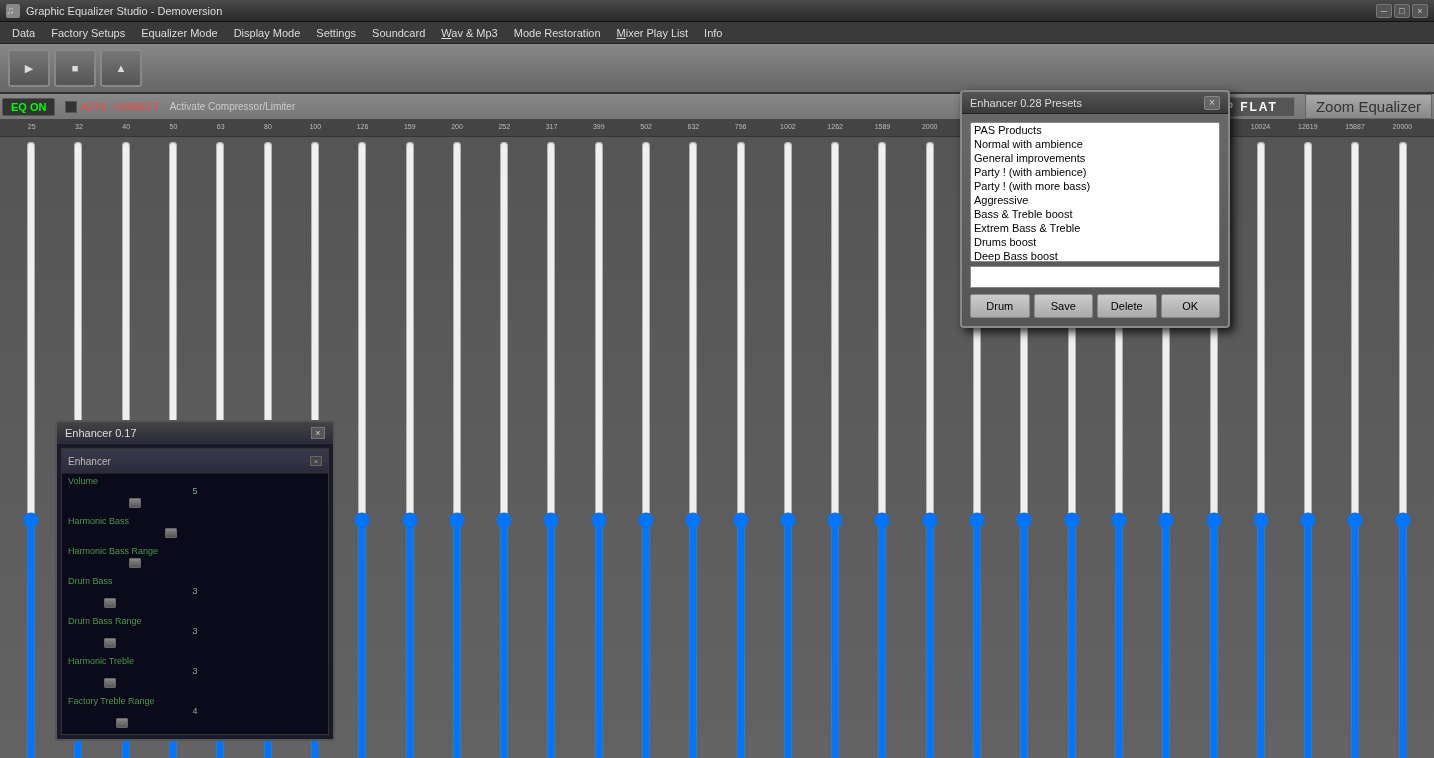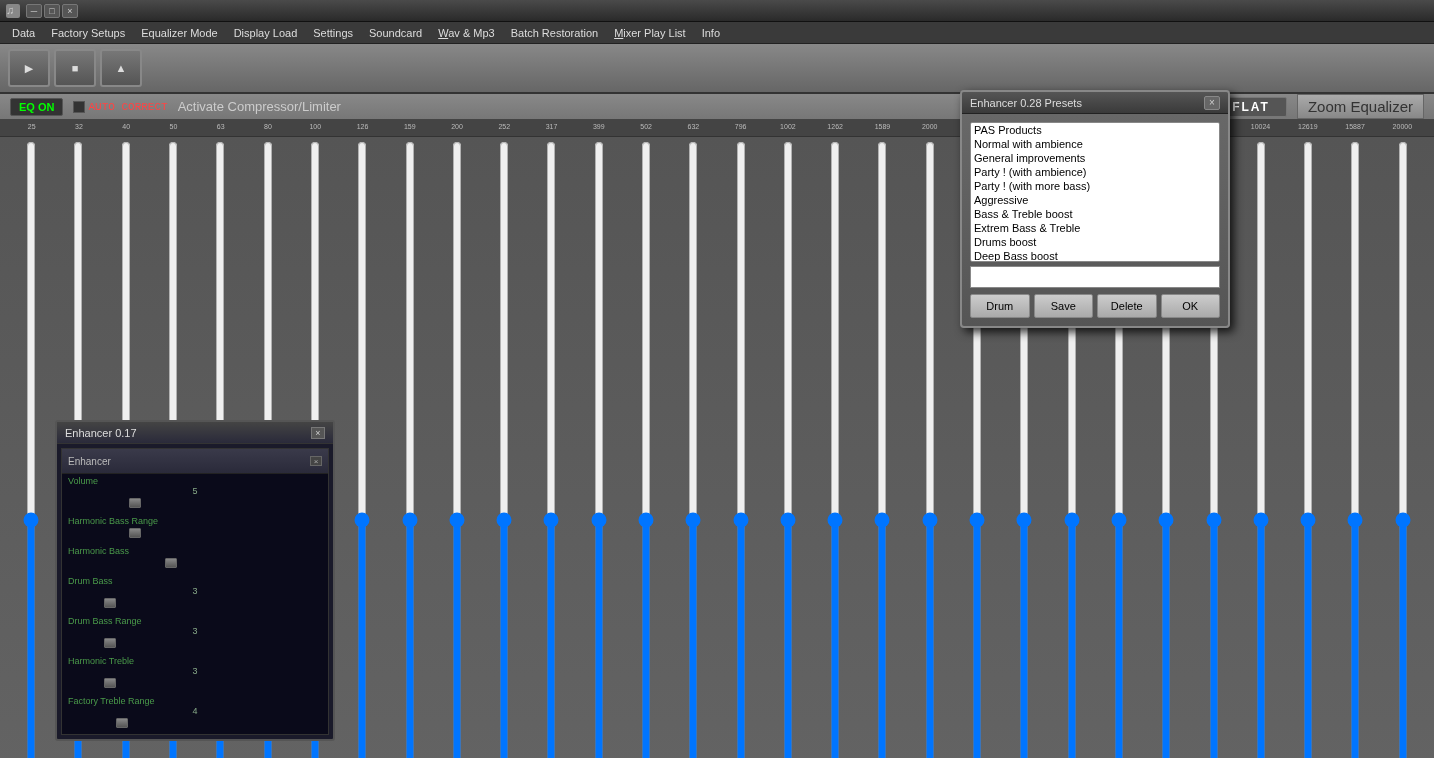--- a/index.html
+++ b/index.html
@@ -90,21 +90,21 @@
       position: relative;
       overflow: hidden;
     }
 
     
     #controls-bar {
       height: 36px;
       background: linear-gradient(to bottom, #888, #777);
       display: flex;
       align-items: center;
-      padding: 0 10px;
+      padding: 0 2px;
       gap: 10px;
     }
     #eq-on-btn {
       background: #333;
       border: 1px solid #555;
       color: #0f0;
       padding: 2px 8px;
       font-size: 11px;
       cursor: pointer;
       border-radius: 2px;
@@ -116,21 +116,21 @@
       display: flex; align-items: center; gap: 3px;
     }
     .checkbox-small {
       width: 12px; height: 12px;
       background: #333;
       border: 1px solid #555;
       cursor: pointer;
     }
     #activate-limiter {
       color: #ccc;
-      font-size: 13px;
+      font-size: 10px;
     }
     #eq-setup-flat {
       background: #555;
       border: 1px solid #777;
       color: #fff;
       font-size: 12px;
       font-weight: bold;
       padding: 2px 16px;
       cursor: pointer;
       border-radius: 2px;
@@ -380,36 +380,37 @@
       flex: 1;
       display: flex;
       flex-direction: column;
     }
   </style>
 </head>
 <body>
 
 <div id="titlebar">
   <div class="app-icon">♫</div>
+  <span class="title">Graphic Equalizer Studio - Demoversion</span>
   <div class="win-btns">
     <div class="win-btn">─</div>
     <div class="win-btn">□</div>
     <div class="win-btn">×</div>
   </div>
 </div>
 
 <div id="menubar">
   <div class="menu-item">Data</div>
   <div class="menu-item">Factory Setups</div>
   <div class="menu-item">Equalizer Mode</div>
-  <div class="menu-item">Display Load</div>
+  <div class="menu-item">Display Mode</div>
   <div class="menu-item">Settings</div>
   <div class="menu-item">Soundcard</div>
   <div class="menu-item"><u>W</u>av &amp; Mp3</div>
-  <div class="menu-item">Batch Restoration</div>
+  <div class="menu-item">Mode Restoration</div>
   <div class="menu-item"><u>M</u>ixer Play List</div>
   <div class="menu-item">Info</div>
 </div>
 
 <div id="toolbar">
   <div class="tb-btn">▶</div>
   <div class="tb-btn">■</div>
   <div class="tb-btn">▲</div>
 </div>
 
@@ -660,26 +661,26 @@
       <span>Enhancer</span>
       <div class="inner-close">×</div>
     </div>
 
     <div class="enhancer-param">
       <span class="enhancer-param-label">Volume</span>
       <span class="enhancer-param-value">5</span>
       <input type="range" class="enhancer-slider" min="0" max="20" value="5" style="">
     </div>
     <div class="enhancer-param">
+      <span class="enhancer-param-label">Harmonic Bass</span>
+      <input type="range" class="enhancer-slider" min="0" max="20" value="8" style="">
+    </div>
+    <div class="enhancer-param">
       <span class="enhancer-param-label">Harmonic Bass Range</span>
       <input type="range" class="enhancer-slider" min="0" max="20" value="5" style="">
-    </div>
-    <div class="enhancer-param">
-      <span class="enhancer-param-label">Harmonic Bass</span>
-      <input type="range" class="enhancer-slider" min="0" max="20" value="8" style="">
     </div>
     <div class="enhancer-param">
       <span class="enhancer-param-label">Drum Bass</span>
       <span class="enhancer-param-value">3</span>
       <input type="range" class="enhancer-slider" min="0" max="20" value="3" style="">
     </div>
     <div class="enhancer-param">
       <span class="enhancer-param-label">Drum Bass Range</span>
       <span class="enhancer-param-value">3</span>
       <input type="range" class="enhancer-slider" min="0" max="20" value="3" style="">

